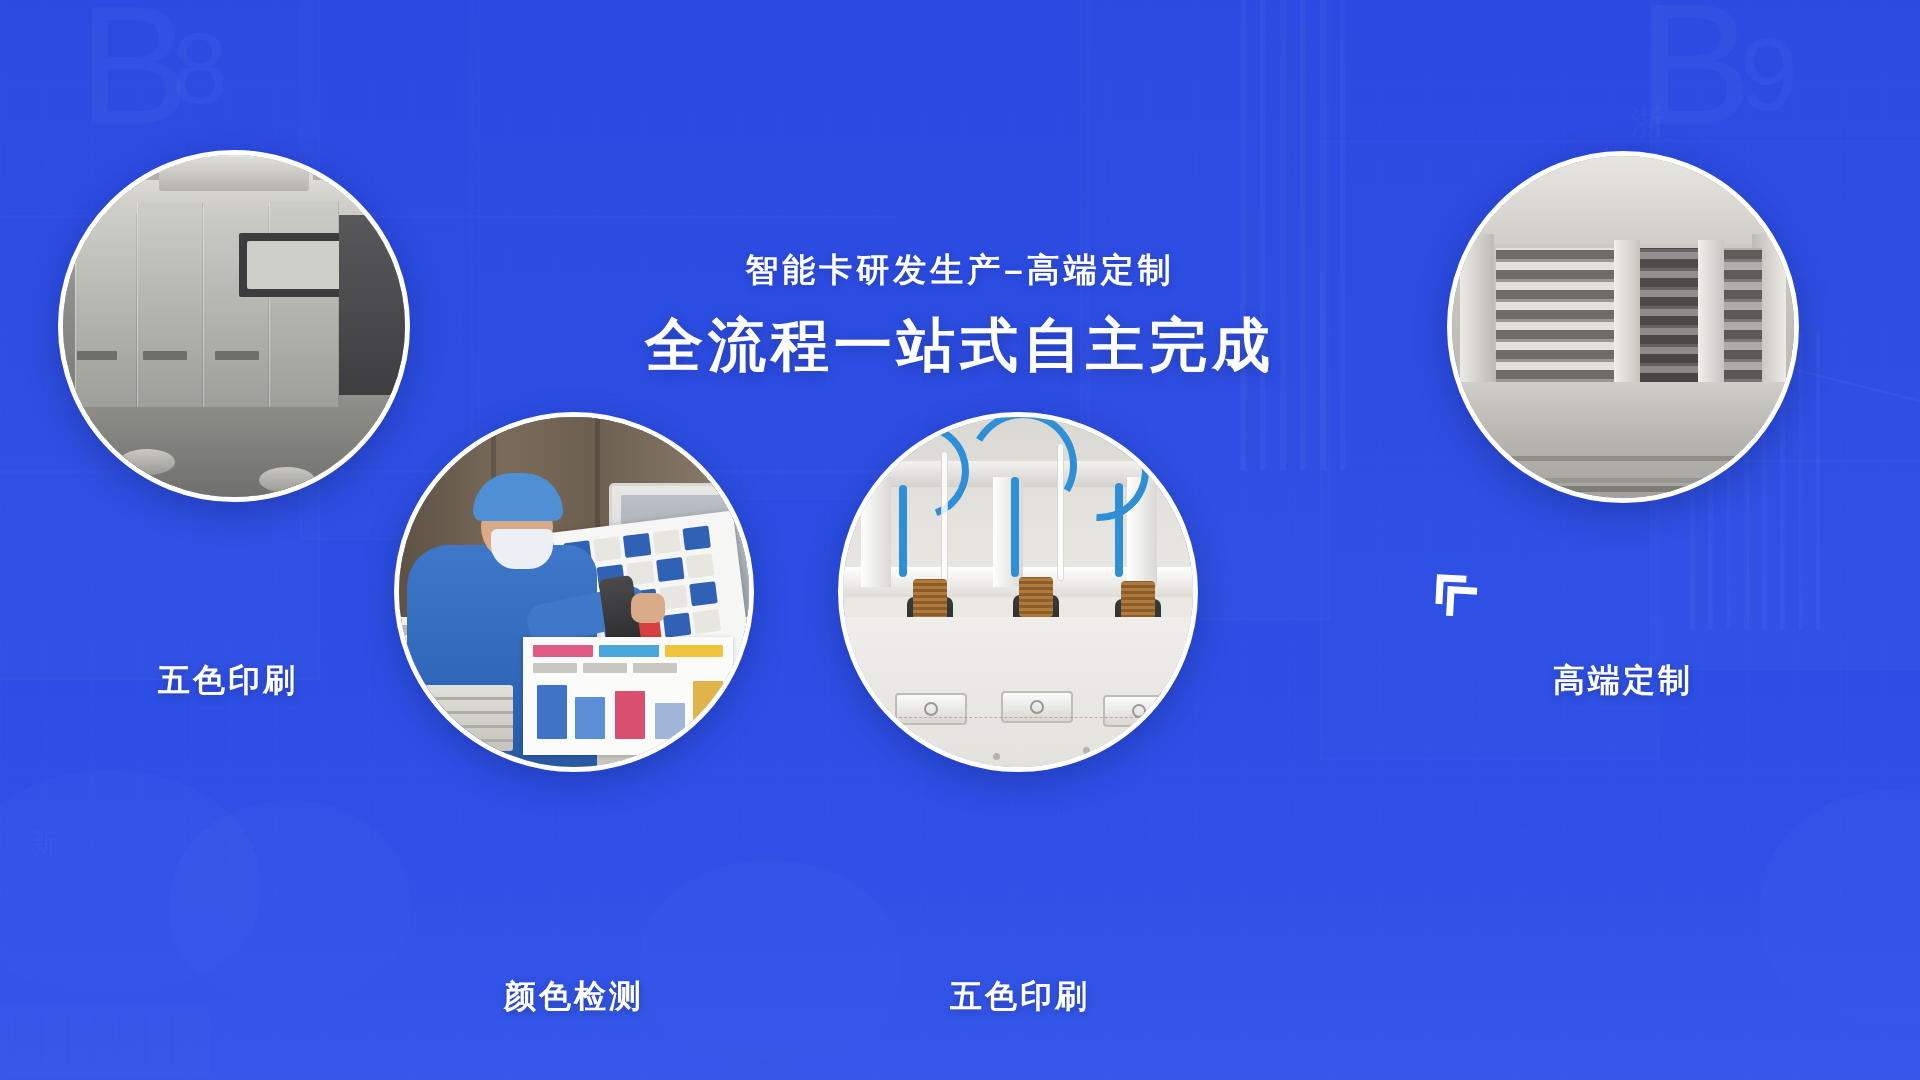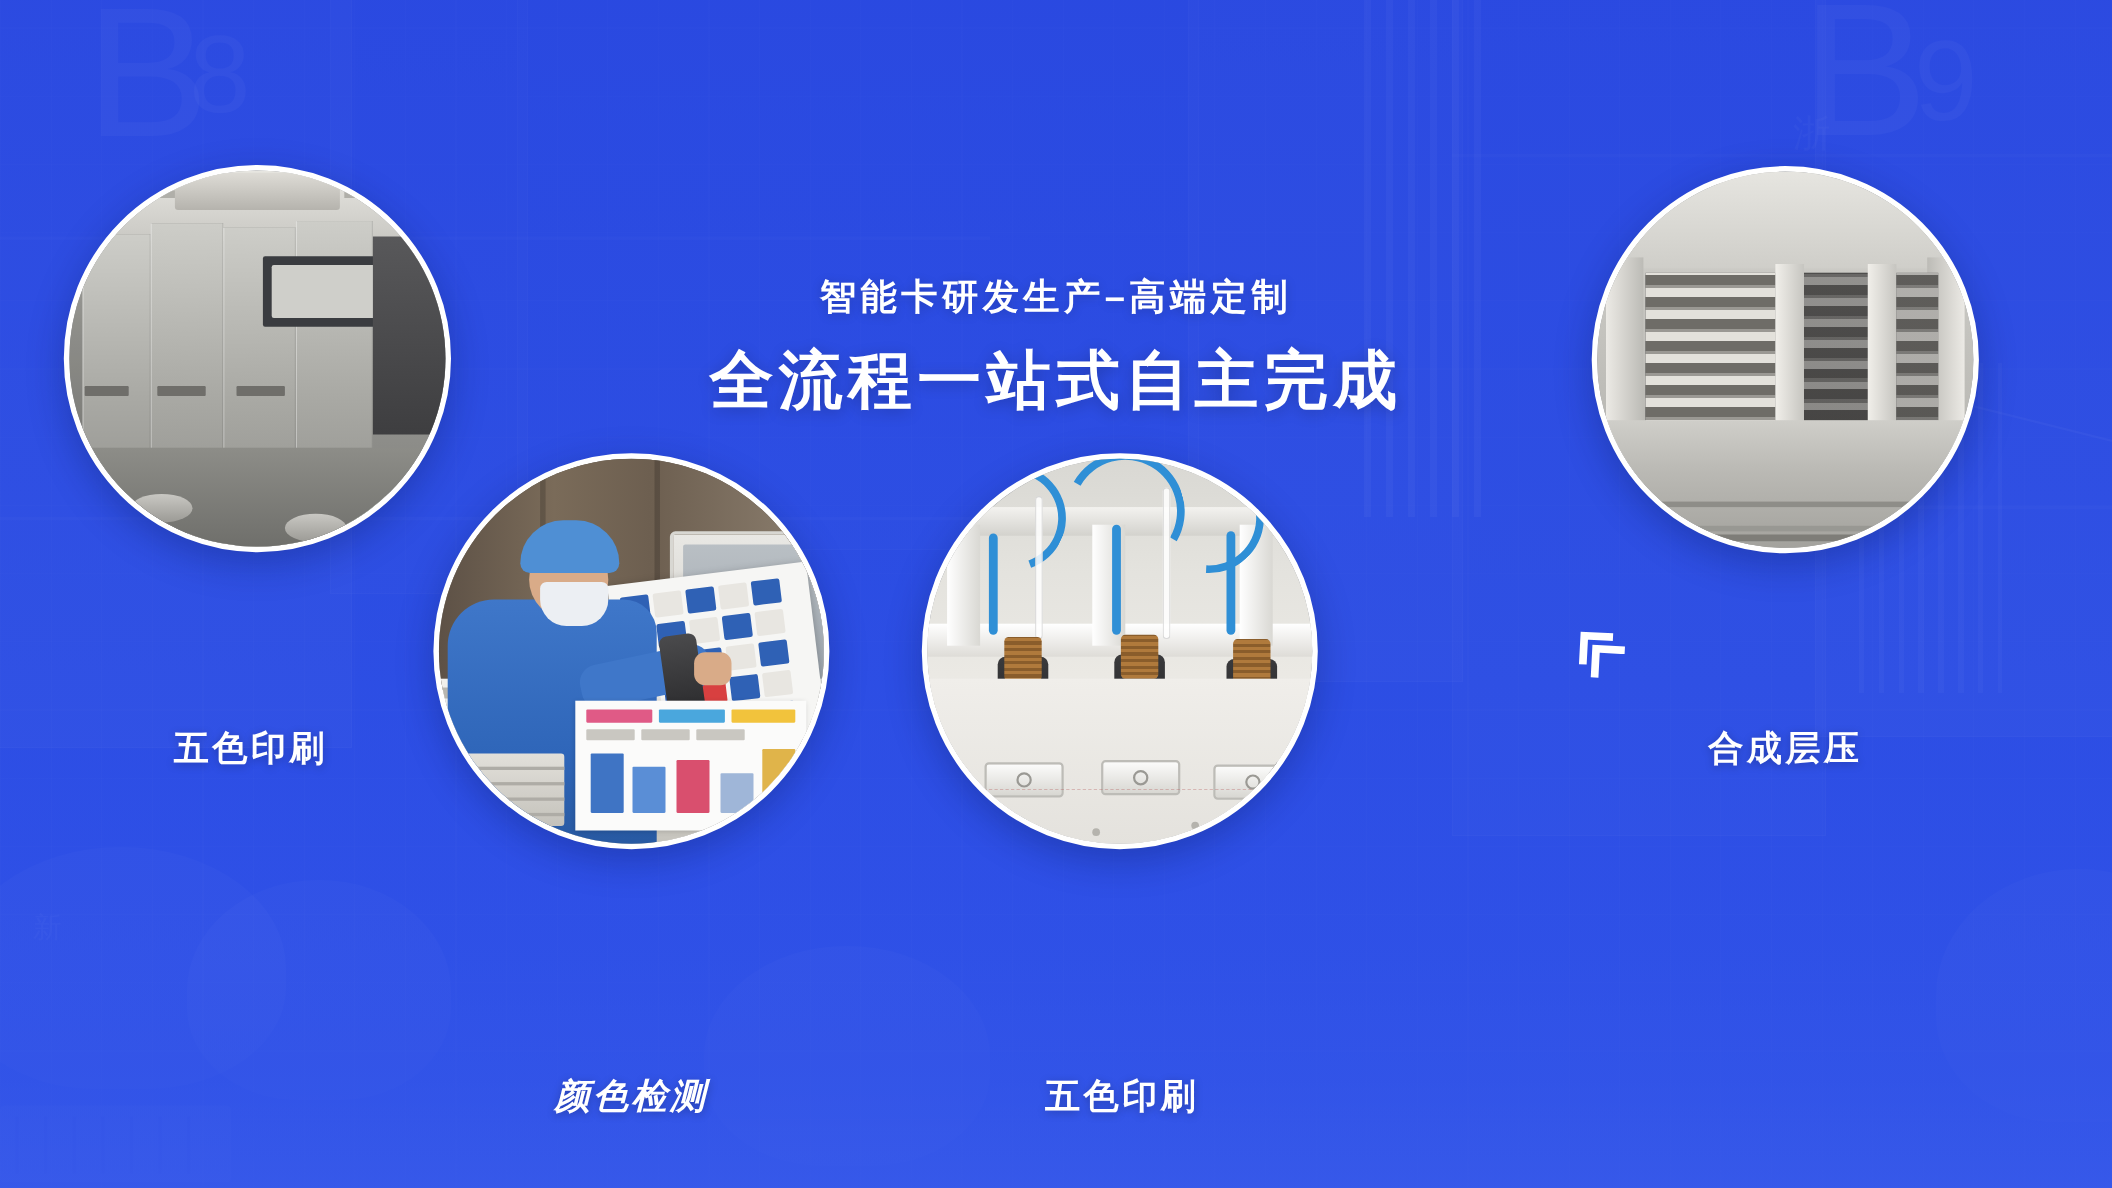--- a/index.html
+++ b/index.html
@@ -143,21 +143,21 @@
     width:460px; text-align:center;
     font-size:32px; font-weight:bold; color:#ffffff;
     letter-spacing:3px;
     text-shadow:0 2px 8px rgba(0,0,0,.25);
   }
 
   
   .n1 .circle{ left:58px;   top:150px; width:352px; height:352px; }
   .n1 .cap   { left:-2px;   top:659px; }
   .n2 .circle{ left:394px;  top:412px; width:360px; height:360px; }
-  .n2 .cap   { left:344px;  top:975px;font-style:italic; }
+  .n2 .cap   { left:344px;  top:975px; }
   .n3 .circle{ left:838px;  top:412px; width:360px; height:360px; }
   .n3 .cap   { left:790px;  top:975px; }
   .n4 .circle{ left:1447px; top:151px; width:352px; height:352px; }
   .n4 .cap   { left:1393px; top:659px; }
 
   
   .arrow{ position:absolute; }
   .arrow svg{ display:block; }
   .a1{ left:420px;  top:556px; transform:rotate(0deg); }
   .a2{ left:928px;  top:672px; }
@@ -526,16 +526,16 @@
         <div class="pillar" style="left:246px;"></div>
         <div class="bay" style="left:272px; width:38px;">
             <div class="plates" style="opacity:.7"></div>
           </div>
         <div class="base"></div>
         <div class="baseline" style="top:300px"></div>
         <div class="baseline" style="top:322px; opacity:.6"></div>
         <div class="hose4" style="left:30px; top:330px; width:280px;"></div>
       </div>
     </div>
-    <div class="cap nosel">合成层压</div>
+    <div class="cap nosel">高端定制</div>
   </div>
 
 </div>
 
 </body></html>

